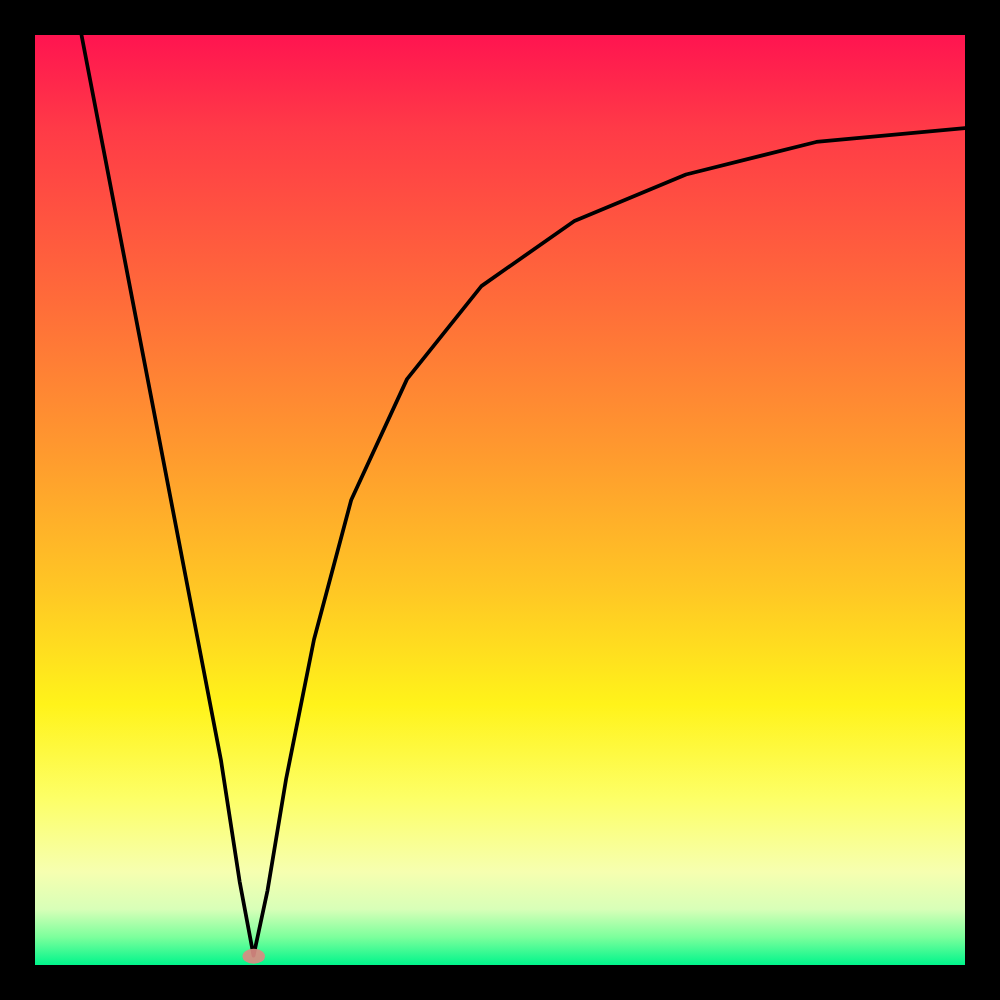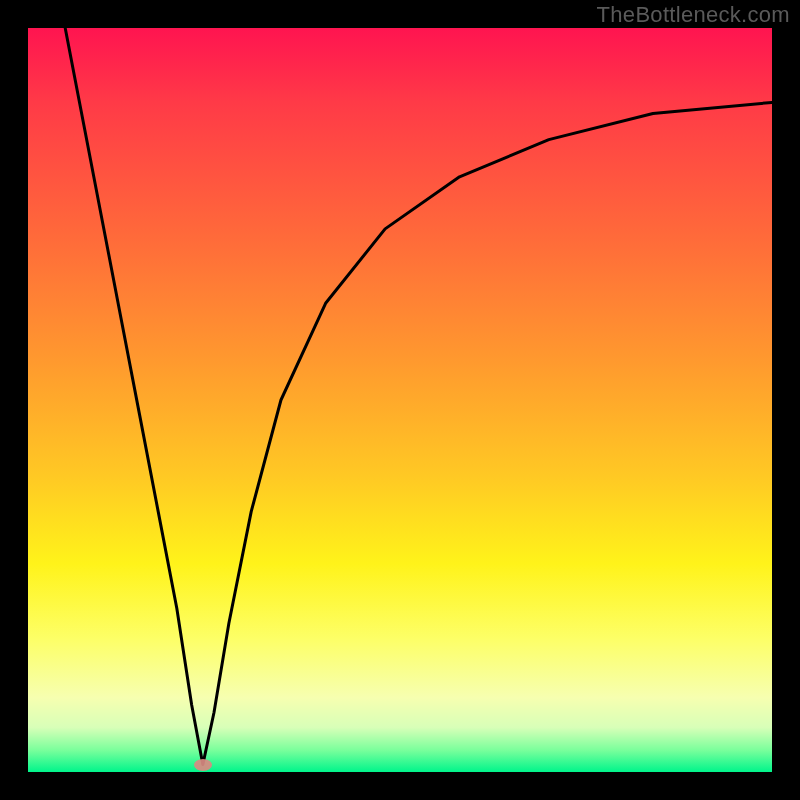--- a/index.html
+++ b/index.html
@@ -74,21 +74,20 @@
     opacity: 0.92;
     z-index: 11;
     transform: translate(-50%, -50%);
   }
 </style>
 </head>
 <body>
 
 <div class="outer">
 
-  <div class="attribution">TheBottleneck.com</div>
 
   <div class="plot-frame">
     <div class="gradient"></div>
 
     <svg class="curve" viewBox="0 0 744 744" preserveAspectRatio="none">
       <path id="curve-path" d="M 37.20 0.00 L 55.80 96.72 L 74.40 193.44 L 93.00 290.16 L 111.60 386.88 L 130.20 483.60 L 148.80 580.32 L 163.68 677.04 L 174.84 736.56 L 174.84 736.56 L 186.00 684.48 L 200.88 595.20 L 223.20 483.60 L 252.96 372.00 L 297.60 275.28 L 357.12 200.88 L 431.52 148.80 L 520.80 111.60 L 624.96 85.56 L 744.00 74.40 " stroke="#000" stroke-width="3" fill="none" stroke-linecap="round" stroke-linejoin="round"></path>
     </svg>
 
     <div class="marker" id="min-marker" style="left: 174.84px; top: 736.56px; background: rgb(217, 138, 130);"></div>
   </div>

